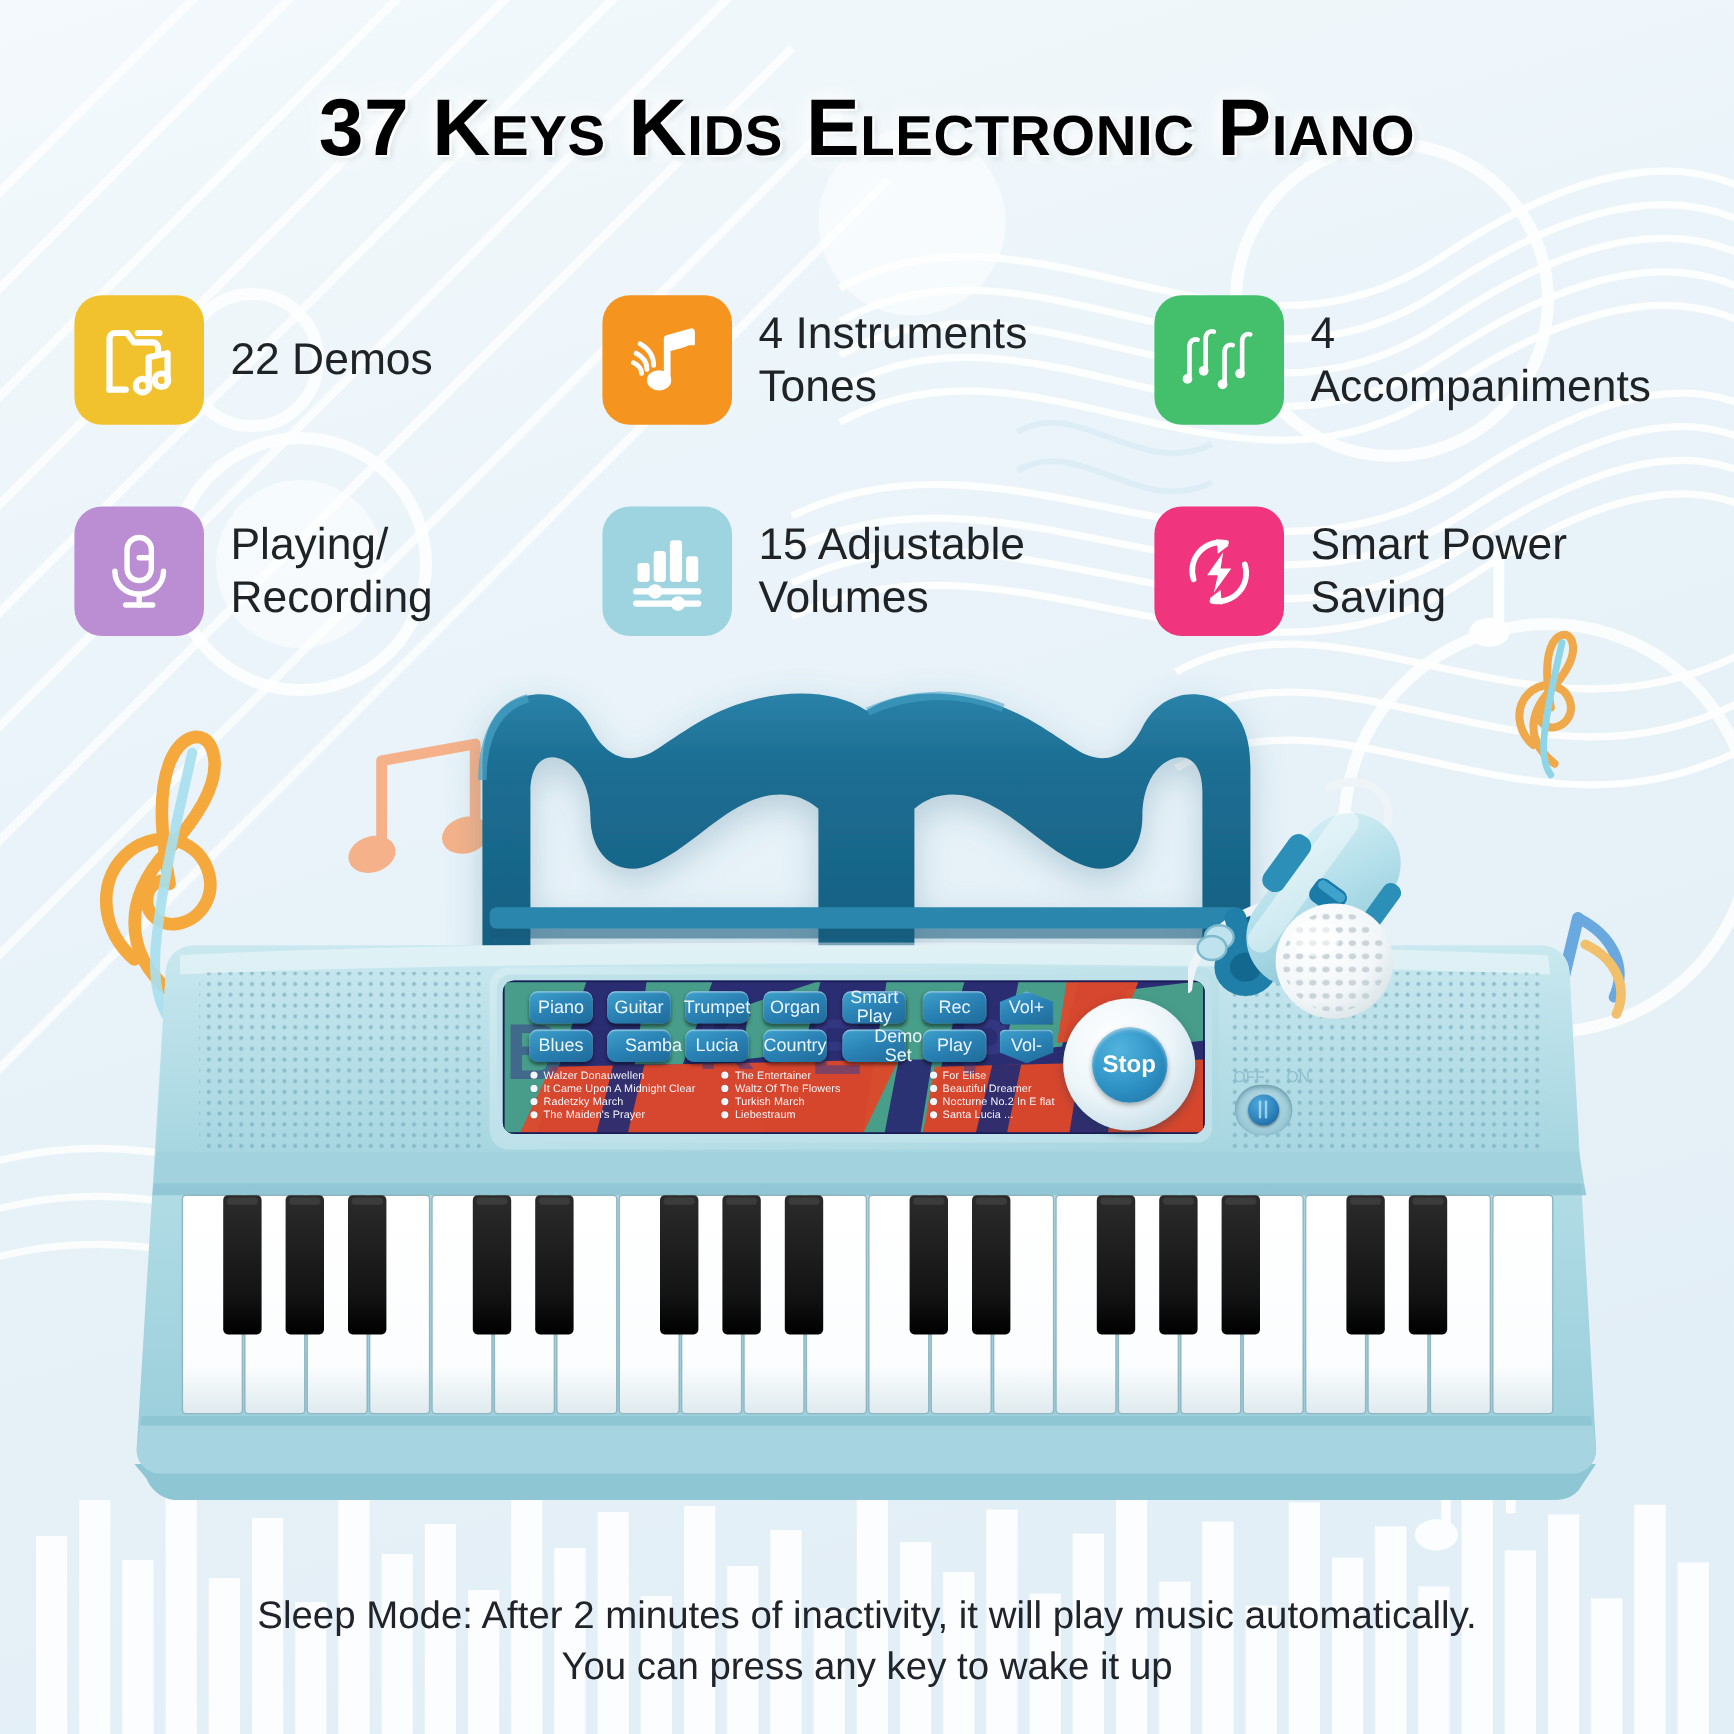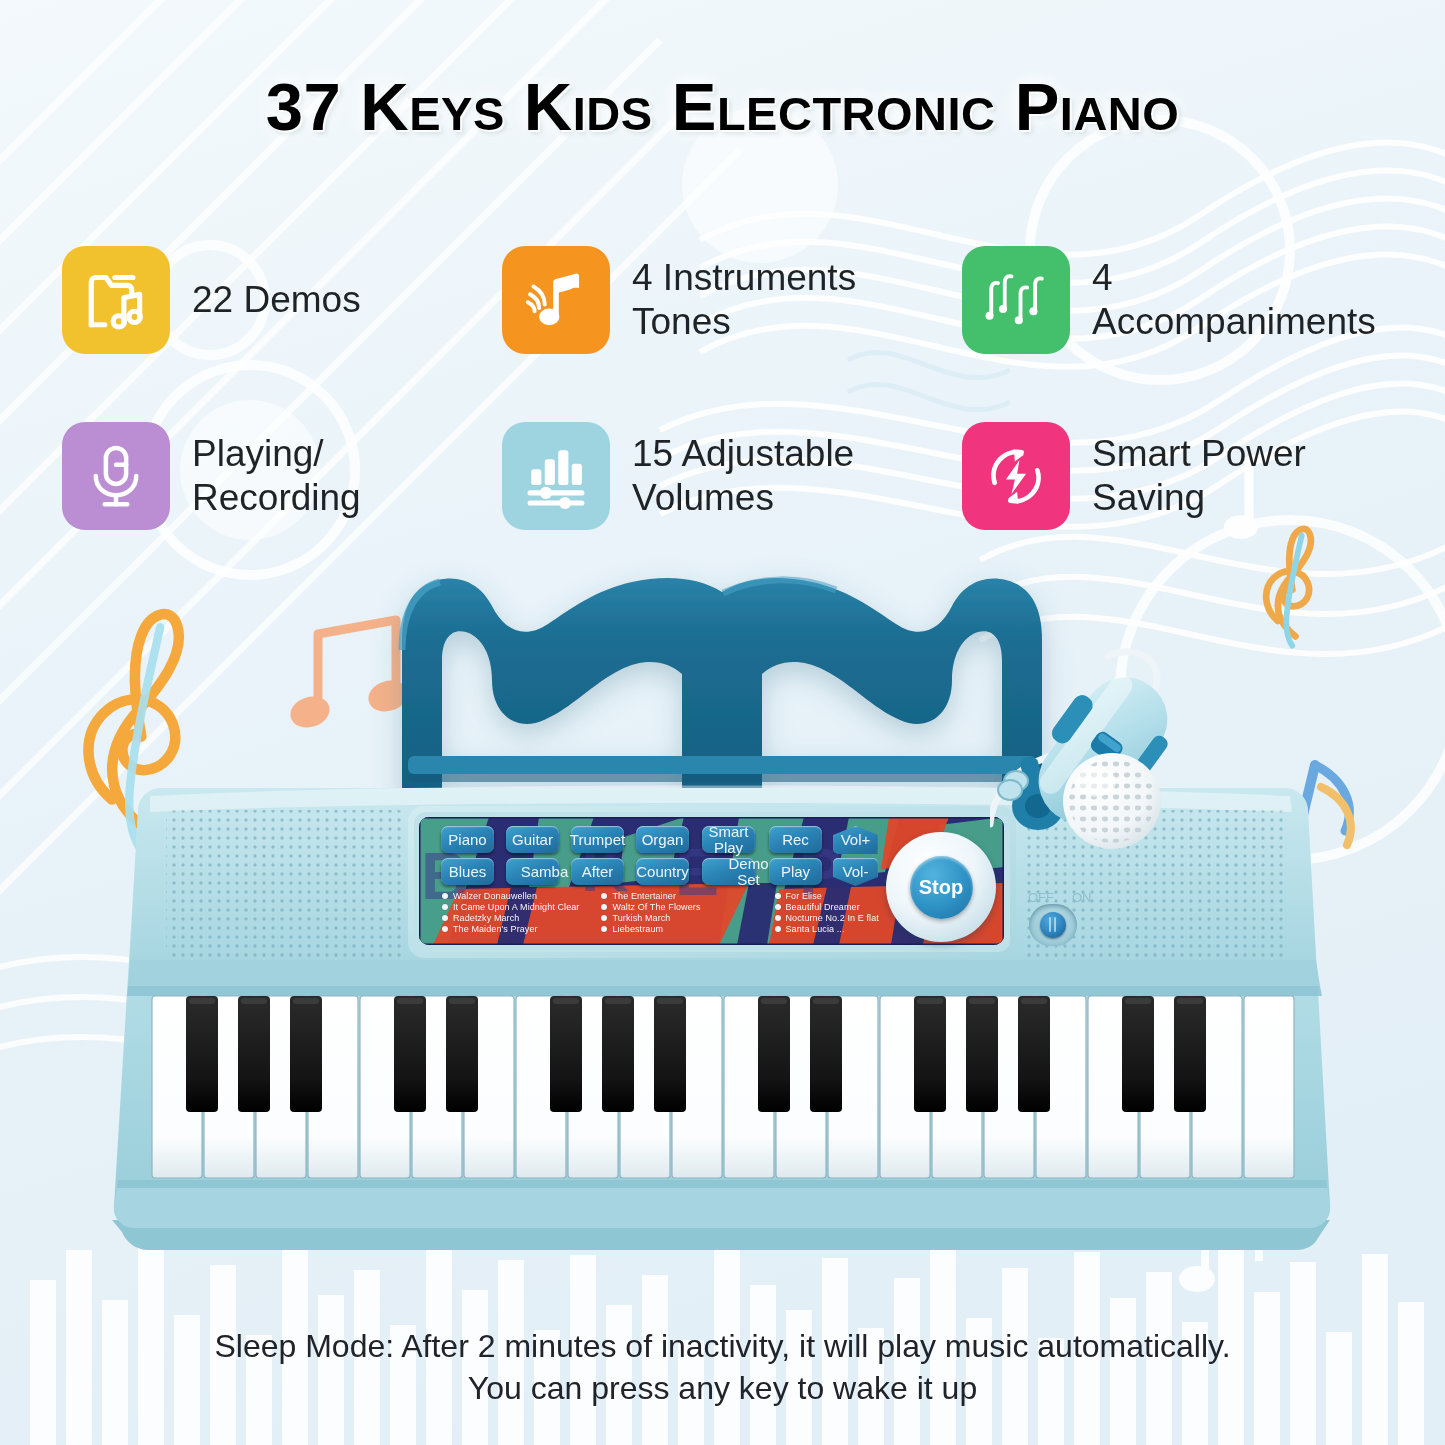--- a/index.html
+++ b/index.html
@@ -635,21 +635,21 @@
       <div class="pbtn" style="left:87px;  top:9px;  width:53px; height:27px;">Guitar</div>
       <div class="pbtn" style="left:152px; top:9px;  width:53px; height:27px;">Trumpet</div>
       <div class="pbtn" style="left:217px; top:9px;  width:53px; height:27px;">Organ</div>
       <div class="pbtn" style="left:283px; top:9px;  width:53px; height:27px;">Smart
 Play</div>
       <div class="pbtn" style="left:350px; top:9px;  width:53px; height:27px;">Rec</div>
       <div class="pbtn tri" style="left:414px; top:9px;  width:45px; height:28px;">Vol+</div>
 
       <div class="pbtn" style="left:22px;  top:41px; width:53px; height:27px;">Blues</div>
       <div class="pbtn" style="left:87px;  top:41px; width:53px; height:27px;padding-left:24px;">Samba</div>
-      <div class="pbtn" style="left:152px; top:41px; width:53px; height:27px;">After</div>
+      <div class="pbtn" style="left:152px; top:41px; width:53px; height:27px;">Lucia</div>
       <div class="pbtn" style="left:217px; top:41px; width:53px; height:27px;">Country</div>
       <div class="pbtn" style="left:283px; top:41px; width:53px; height:27px;padding-left:40px;">Demo
 Set</div>
       <div class="pbtn" style="left:350px; top:41px; width:53px; height:27px;">Play</div>
       <div class="pbtn tri down" style="left:414px; top:41px; width:45px; height:28px;">Vol-</div>
     </div>
 
     <div id="song-lists">
       <div class="song-col">
         <div class="song-item">

